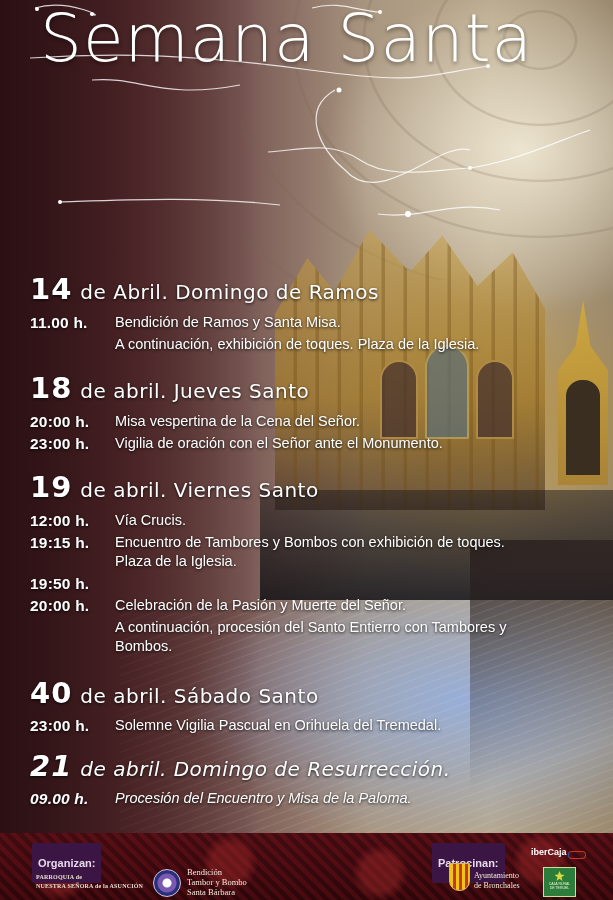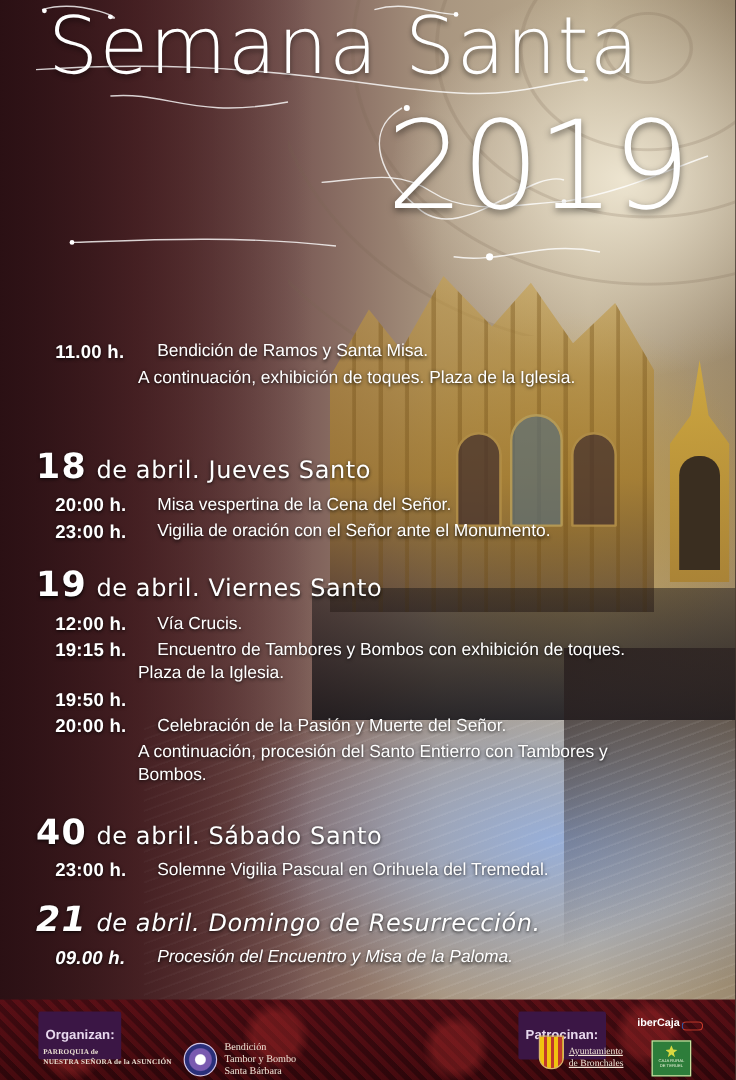--- a/index.html
+++ b/index.html
@@ -41,41 +41,41 @@
     font-size:102px;line-height:1;letter-spacing:-2px;text-shadow:0 3px 6px rgba(0,0,0,.5);}
   .town{position:absolute;left:96px;top:157px;color:#fff;font-family:"DejaVu Sans",sans-serif;
     font-size:36px;line-height:1;letter-spacing:-1px;text-shadow:0 2px 4px rgba(0,0,0,.5);}
   .swirl{position:absolute;left:0;top:0;width:613px;height:230px;pointer-events:none;}
 
   .day{position:absolute;left:30px;color:#fff;text-shadow:0 1px 3px rgba(0,0,0,.85);white-space:nowrap;}
   .day-head{display:flex;align-items:baseline;font-family:"DejaVu Sans",sans-serif;font-weight:bold;}
   .day-num{font-size:29px;line-height:1;letter-spacing:1px;margin-right:8px;}
   .day-rest{font-size:20px;line-height:1;font-weight:normal;letter-spacing:.5px;}
   .evt{display:flex;font-size:14.5px;line-height:19px;margin-left:0;}
-  .evt-time{width:85px;font-weight:bold;font-size:15.5px;letter-spacing:.2px;margin-left:16px;}
+  .evt-time{width:85px;font-weight:bold;font-size:15.5px;letter-spacing:.2px;}
   .evt-text{flex:1;font-family:"Liberation Sans",sans-serif;}
   .evt-cont{margin-left:85px;font-size:14.5px;line-height:19px;}
 
   .footer{position:absolute;left:0;top:833px;width:613px;height:67px;
     background:
       radial-gradient(circle at 60px 40px, rgba(160,40,40,.45) 0 18px, rgba(0,0,0,0) 28px),
       radial-gradient(circle at 230px 30px, rgba(160,40,40,.45) 0 18px, rgba(0,0,0,0) 28px),
       radial-gradient(circle at 380px 40px, rgba(160,40,40,.45) 0 18px, rgba(0,0,0,0) 28px),
       radial-gradient(circle at 540px 28px, rgba(160,40,40,.45) 0 18px, rgba(0,0,0,0) 28px),
       repeating-linear-gradient(45deg, rgba(120,20,25,.35) 0 4px, rgba(50,8,12,.35) 5px 9px),
       linear-gradient(180deg,#4a0d14,#2a0509);}
   .footer-label{position:absolute;top:10px;height:16px;padding:12px 6px;background:#3b1645;color:#e8d9ee;
     font-size:11px;font-weight:bold;line-height:16px;border-radius:2px;}
   .parroquia{position:absolute;left:36px;top:40px;color:#e9dfd2;font-family:"Liberation Serif",serif;font-size:6px;line-height:9px;font-weight:bold;letter-spacing:.2px;}
   .logo-circle{position:absolute;left:153px;top:36px;width:26px;height:26px;border-radius:50%;
     background:radial-gradient(circle,#ffffff 0 4px,#7a5ab0 5px 9px,#2a2f7a 10px);border:1px solid #cfc4e6;}
   .asoc{position:absolute;left:187px;top:34px;color:#f1e6d8;font-family:"Liberation Serif",serif;font-size:8.5px;line-height:10px;}
   .shield{position:absolute;left:449px;top:30px;width:19px;height:26px;background:repeating-linear-gradient(90deg,#f1c40f 0 3px,#c0392b 3px 6px);
     border-radius:0 0 10px 10px;border:1px solid #d9b36a;}
-  .ayto{position:absolute;left:474px;top:38px;color:#f1e6d8;font-family:"Liberation Serif",serif;font-size:8px;line-height:10px;text-decoration:underline;}
+  .ayto{position:absolute;left:474px;top:38px;color:#f1e6d8;font-family:"Liberation Serif",serif;font-size:8px;line-height:10px;}
   .ibercaja{position:absolute;left:531px;top:14px;color:#fff;font-size:9px;font-weight:bold;}
   .ibercaja-mark{position:absolute;left:568px;top:18px;width:16px;height:6px;border-radius:4px;border:1px solid #c0392b;border-left-color:#2d5aa8;}
   .cajarural{position:absolute;left:543px;top:34px;width:31px;height:28px;background:#2d7d3a;border:1px solid #c9e0a0;
     color:#e9f3d8;font-size:3.5px;line-height:4px;text-align:center;}
   .cajarural .leaf{display:block;margin:3px auto 1px;width:10px;height:10px;background:#d9d840;clip-path:polygon(50% 0,65% 35%,100% 40%,70% 62%,80% 100%,50% 78%,20% 100%,30% 62%,0 40%,35% 35%);}
 </style>
 </head>
 <body>
 
 <div class="poster">
@@ -108,23 +108,26 @@
       <circle cx="488" cy="66" r="2"></circle>
         <circle cx="380" cy="12" r="2"></circle>
       <circle cx="339" cy="90" r="2.5"></circle>
         <circle cx="470" cy="168" r="2"></circle>
       <circle cx="60" cy="202" r="2"></circle>
         <circle cx="408" cy="214" r="3"></circle>
     </g>
   </svg>
 
   <div class="title">Semana Santa</div>
-  <div class="year">2019</div>
 
   <div class="day" style="top:275px;">
+    <div class="day-head">
+      <span class="day-num">14</span>
+      <span class="day-rest">de Abril. Domingo de Ramos</span>
+    </div>
     <div style="height:9px"></div>
     <div class="evt">
       <span class="evt-time">11.00 h.</span>
       <span class="evt-text">Bendición de Ramos y Santa Misa.</span>
     </div>
     <div class="evt-cont" style="margin-top:3px">A continuación, exhibición de toques. Plaza de la Iglesia.</div>
   </div>
 
   <div class="day" style="top:374px;">
     <div class="day-head">

